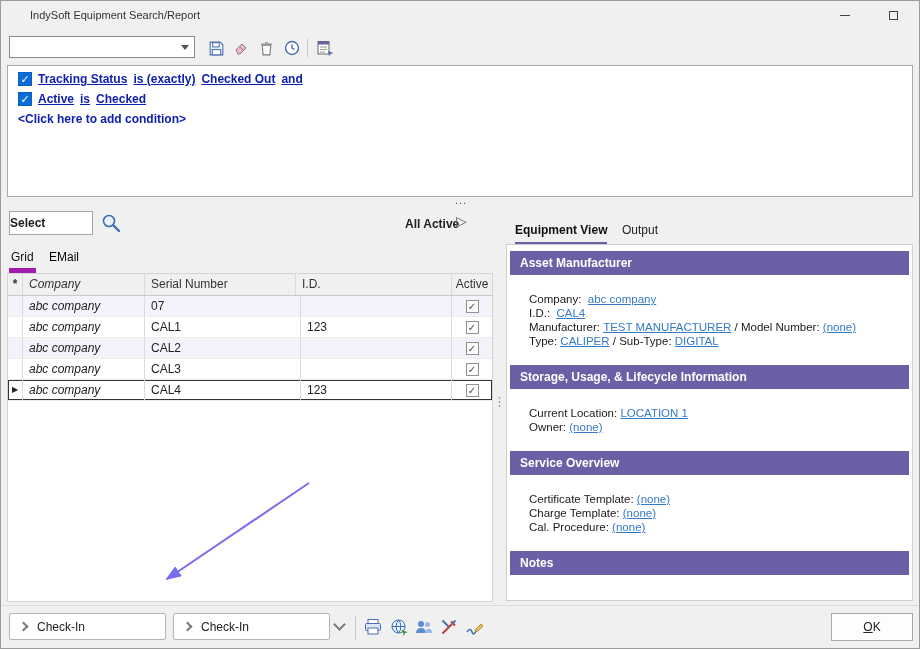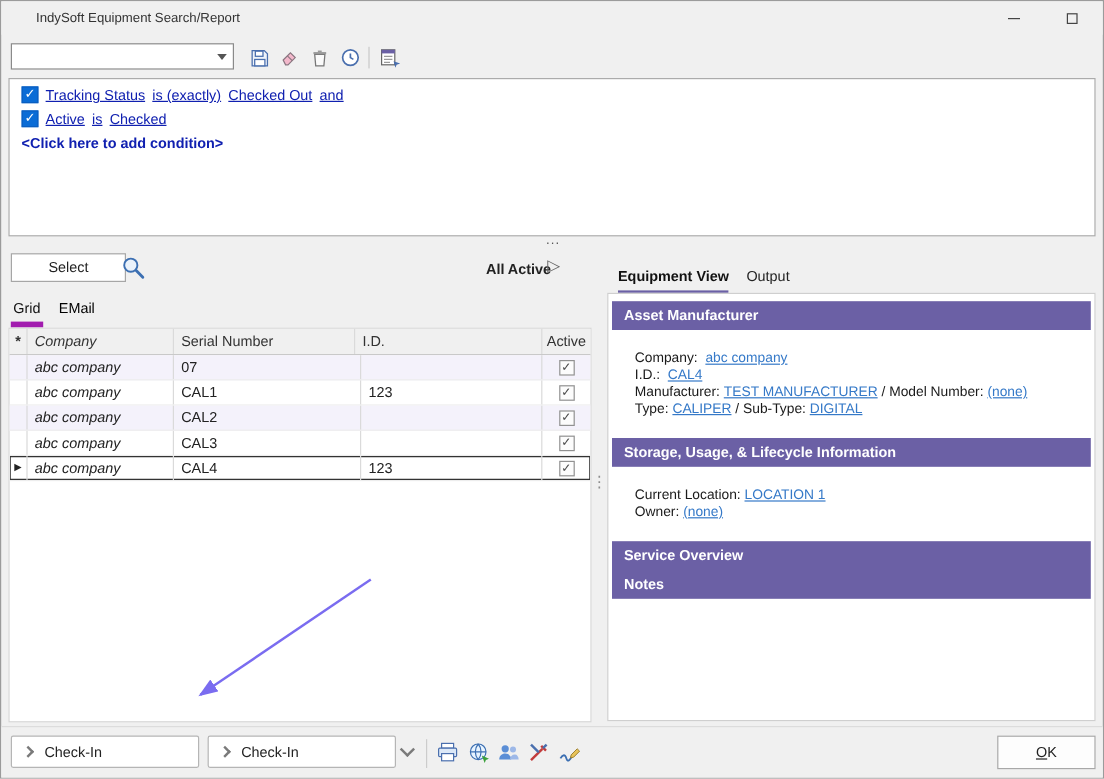--- a/index.html
+++ b/index.html
@@ -21,27 +21,27 @@
   .combo-arrow { position:absolute; right:1px; top:1px; width:17px; height:18px; display:flex; align-items:center; justify-content:center; cursor:pointer; }
   .combo-arrow::after { content:""; border-left:4px solid transparent; border-right:4px solid transparent; border-top:5px solid #555; }
   .tb-icon { position:absolute; top:36px; width:22px; height:22px; display:flex; align-items:center; justify-content:center; cursor:pointer; }
   .tb-sep { position:absolute; left:306px; top:38px; width:1px; height:18px; background:#c8c8c8; }
 
   
   .filterbox { position:absolute; left:6px; top:64px; width:906px; height:132px; background:#fff; border:1px solid #ababab; }
   .frow { position:absolute; left:10px; display:flex; align-items:center; gap:6px; }
   .frow1 { top:6px; } .frow2 { top:26px; }
   .fcheck { width:14px; height:14px; background:#0a6cd6; border:1px solid #0a5ec0; color:#fff; font-size:11px; line-height:12px; text-align:center; cursor:pointer; }
-  .flink { color:#1020b0; font-weight:normal; text-decoration:underline; cursor:pointer; white-space:nowrap; }
+  .flink { color:#1020b0; font-weight:bold; text-decoration:underline; cursor:pointer; white-space:nowrap; }
   .fadd { position:absolute; left:10px; top:46px; color:#1020b0; font-weight:bold; cursor:pointer; }
 
   .splitter-dots { position:absolute; left:0; top:196px; width:920px; height:9px; text-align:center; color:#555; font-size:11px; line-height:7px; letter-spacing:1px; cursor:row-resize; }
 
   
-  .select-btn { position:absolute; left:8px; top:210px; width:96px; height:24px; background:#fff; border:1px solid #a6a6a6; text-align:center; line-height:22px; cursor:pointer; }
+  .select-btn { position:absolute; left:8px; top:210px; width:84px; height:24px; background:#fff; border:1px solid #a6a6a6; text-align:left; line-height:22px; cursor:pointer;font-weight:bold; }
   .search-ic { position:absolute; left:99px; top:211px; width:22px; height:22px; cursor:pointer; }
   .scope { position:absolute; left:404px; top:216px; font-weight:bold; cursor:pointer;text-align:center; }
   .scope-arrow { position:absolute; left:455px; top:212px; font-size:14px; color:#666; cursor:pointer; }
   .tab-grid { position:absolute; left:8px; top:249px; padding:0 2px 4px 2px; border-bottom:5px solid #a21caf; color:#111; cursor:pointer; }
   .tab-email { position:absolute; left:46px; top:249px; padding:0 2px 4px 2px; color:#000000; cursor:pointer; }
 
   .grid-box { position:absolute; left:6px; top:272px; width:486px; height:329px; background:#fff; border:1px solid #d5d5d5; }
   .ghead { display:flex; height:22px; background:#f0f0f0; border-bottom:1px solid #c9c9c9; }
   .gc { padding-left:6px; line-height:21px; overflow:hidden; white-space:nowrap; border-right:1px solid #dadada; }
   .ghead .gc { color:#333; }
@@ -250,20 +250,25 @@
       <div class="sline"><span class="lbl">Type:</span>&nbsp;<span class="lnk">CALIPER</span>&nbsp;<span class="lbl">/</span>&nbsp;<span class="lbl">Sub-Type:</span>&nbsp;<span class="lnk">DIGITAL</span></div>
     </div>
 
     <div class="shdr">Storage, Usage, &amp; Lifecycle Information</div>
     <div class="sbody">
       <div class="sline"><span class="lbl">Current Location:</span>&nbsp;<span class="lnk">LOCATION 1</span></div>
       <div class="sline"><span class="lbl">Owner:</span>&nbsp;<span class="lnk">(none)</span></div>
     </div>
 
     <div class="shdr">Service Overview</div>
+    <div class="sbody">
+      <div class="sline"><span class="lbl">Certificate Template:</span>&nbsp;<span class="lnk">(none)</span></div>
+      <div class="sline"><span class="lbl">Charge Template:</span>&nbsp;<span class="lnk">(none)</span></div>
+      <div class="sline"><span class="lbl">Cal. Procedure:</span>&nbsp;<span class="lnk">(none)</span></div>
+    </div>
 
     <div class="shdr">Notes</div>
   </div>
 
   <div class="bbar">
     <div class="checkin ck1">
       <span class="chev"></span>
       <span>Check-In</span>
     </div>
     <div class="checkin ck2">

